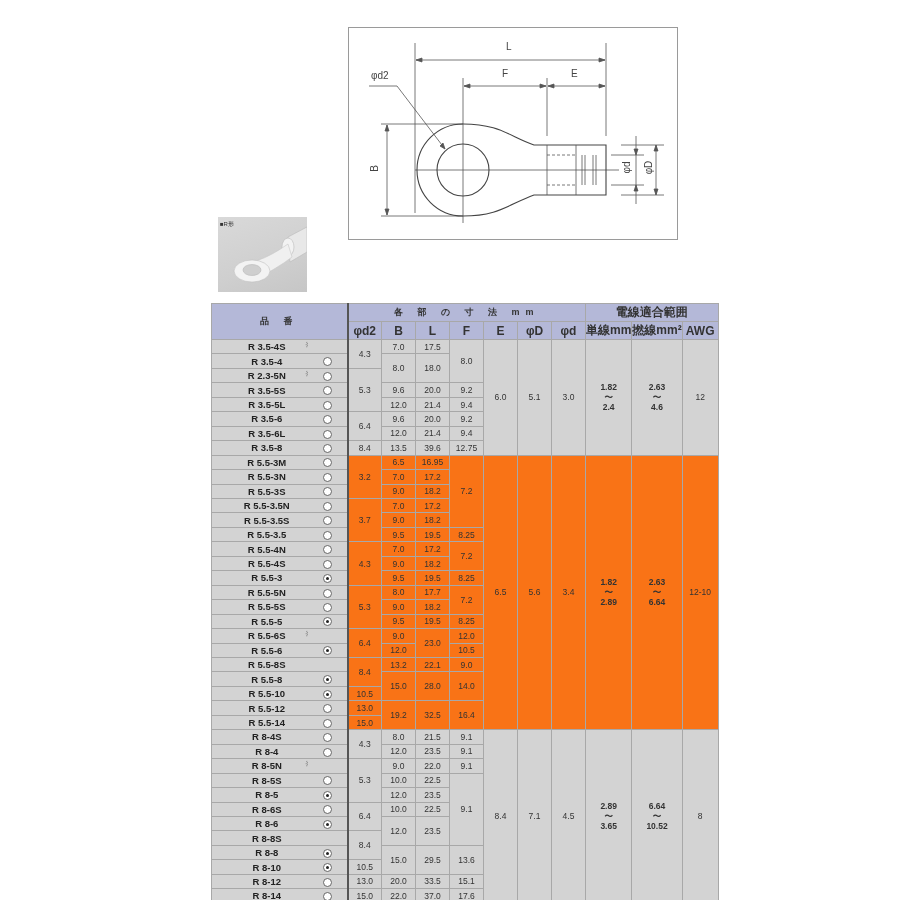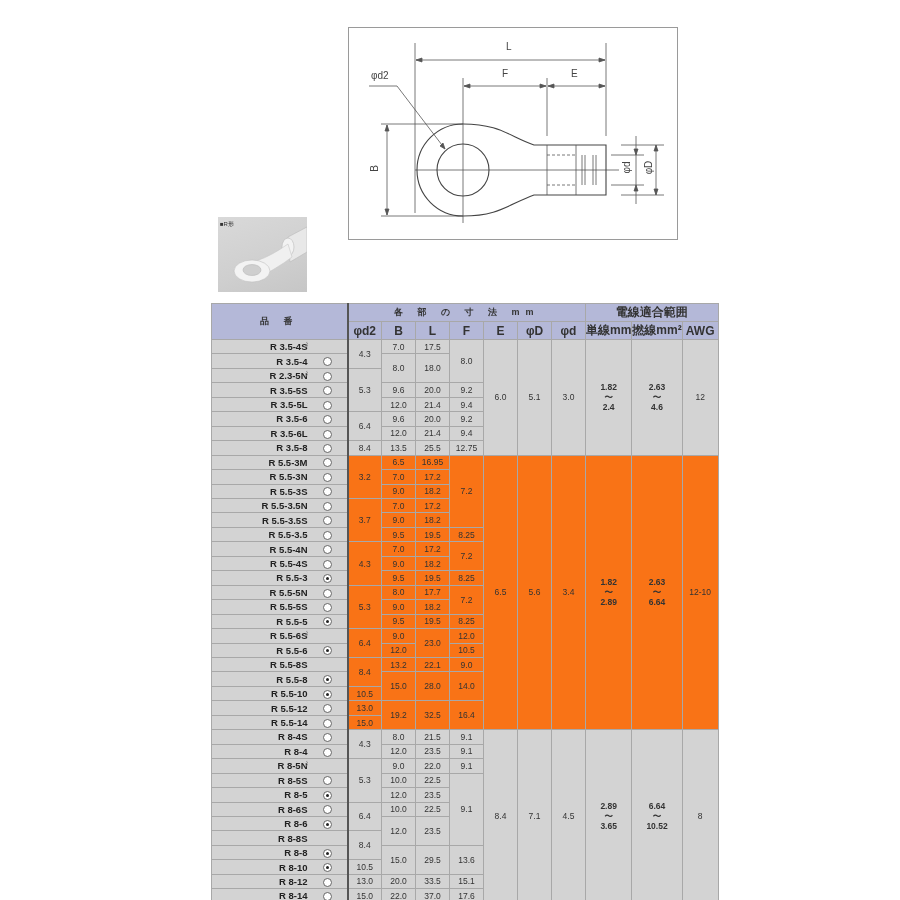--- a/index.html
+++ b/index.html
@@ -19,21 +19,21 @@
   #photo svg { position: absolute; left: 0; top: 0; }
 
   
   #spec-table { position: absolute; left: 211px; top: 303px; border-collapse: collapse;
                 table-layout: fixed; font-size: 8.5px; }
   #spec-table td, #spec-table th { border: 1px solid #a8a8a8; padding: 0; text-align: center;
                 vertical-align: middle; overflow: hidden; white-space: nowrap; }
   #spec-table th { background: #b4b8d8; color: #333; font-weight: bold; font-size: 12px; height: 14px; }
   #spec-table th.big { font-size: 9px; letter-spacing: 6px; }
   #spec-table tr { height: 14.46px; }
-  #spec-table td.prod { background: #d3d3d3; text-align: right; font-weight: bold; font-size: 9.5px;
+  #spec-table td.prod { background: #d3d3d3; text-align: center; font-weight: bold; font-size: 9.5px;
                         color: #222; padding-left: 14px; position: relative; border-right: none; }
   #spec-table td.mark { background: #d3d3d3; border-left: none; border-right: 2px solid #555;
                         position: relative; }
   #spec-table td.gray { background: #d3d3d3; }
   #spec-table td.white { background: #f97316; }
   .note { position: absolute; left: 93px; top: 1px; font-size: 8px; color: #888; font-weight: normal; }
   .circ { display: inline-block; width: 7px; height: 7px; border: 1px solid #666; border-radius: 50%;
           background: #fff; position: relative; vertical-align: middle; }
   .circ.filled::after { content: ""; position: absolute; left: 2px; top: 2px; width: 3px; height: 3px;
           border-radius: 50%; background: #222; }
@@ -216,21 +216,21 @@
         <td class="mark"><span class="circ"></span></td>
         <td class="gray" rowspan="1">12.0</td>
         <td class="gray" rowspan="1">21.4</td>
         <td class="gray" rowspan="1">9.4</td>
       </tr>
       <tr>
         <td class="prod"><span>R 3.5-8</span></td>
         <td class="mark"><span class="circ"></span></td>
         <td class="gray" rowspan="1">8.4</td>
         <td class="gray" rowspan="1">13.5</td>
-        <td class="gray" rowspan="1">25.5</td>
+        <td class="gray" rowspan="1">39.6</td>
         <td class="gray" rowspan="1">12.75</td>
       </tr>
       <tr>
         <td class="prod"><span>R 5.5-3M</span></td>
         <td class="mark"><span class="circ"></span></td>
         <td class="white" rowspan="3">3.2</td>
         <td class="white" rowspan="1">6.5</td>
         <td class="white" rowspan="1">16.95</td>
         <td class="white" rowspan="5">7.2</td>
         <td class="white" rowspan="19">6.5</td>

